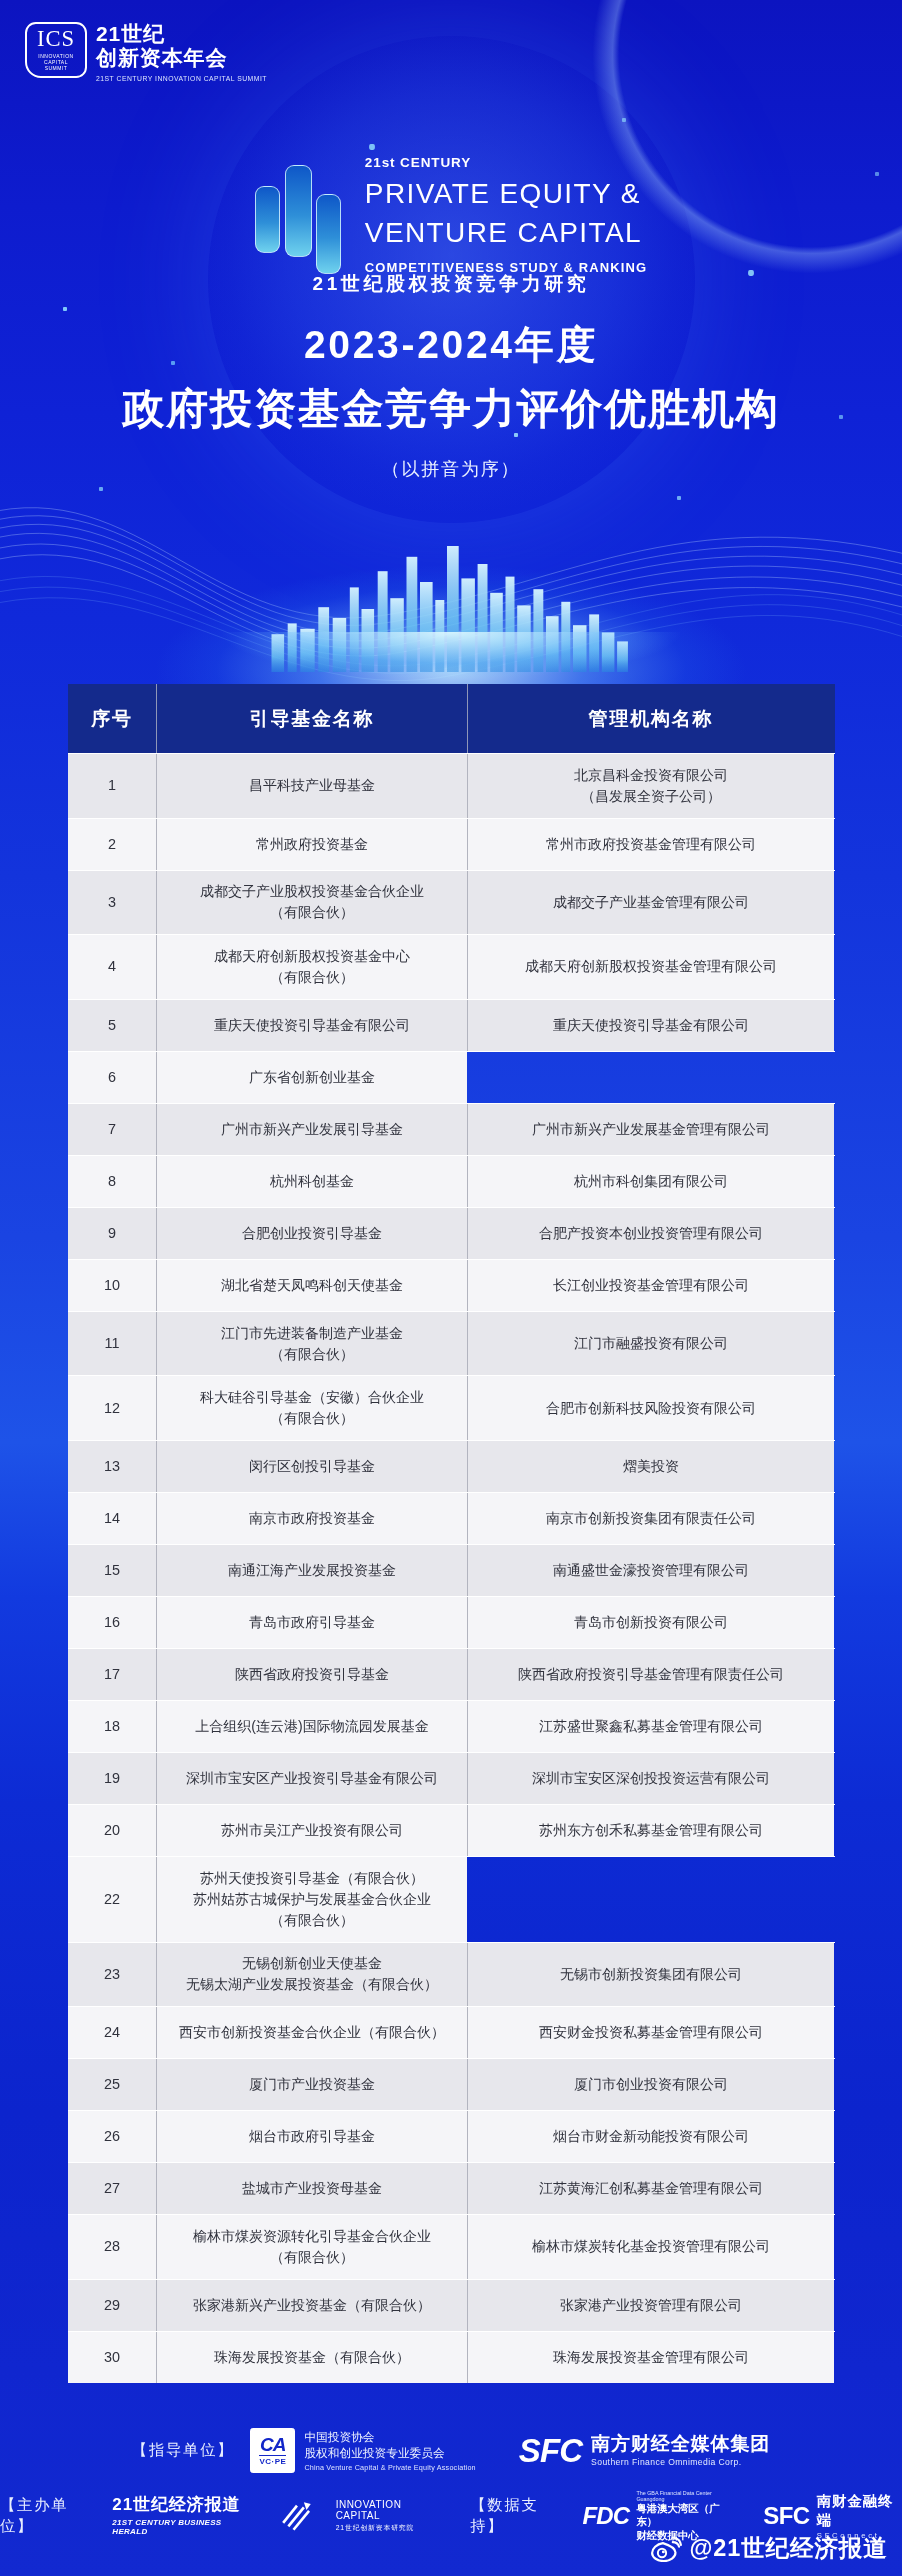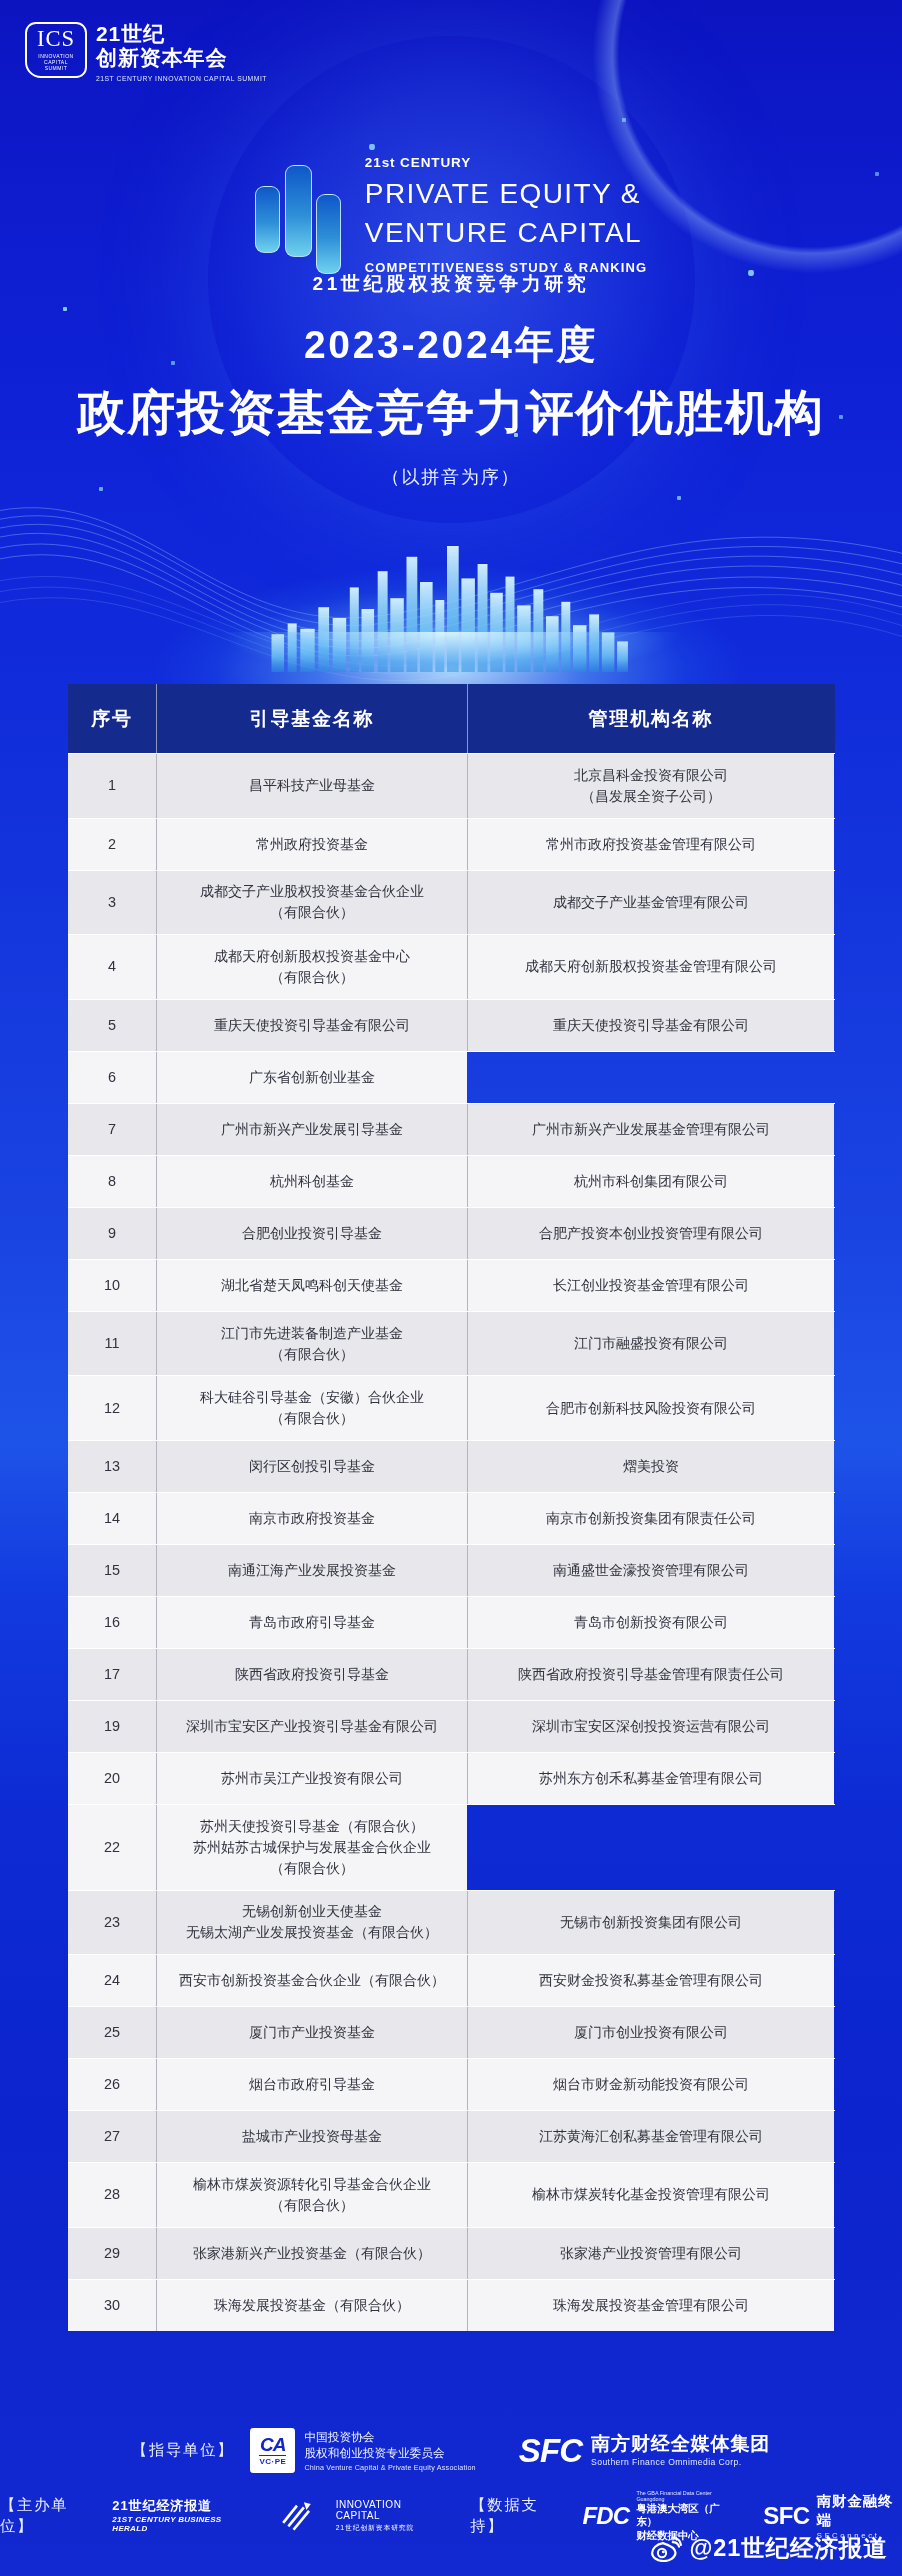--- a/index.html
+++ b/index.html
@@ -30,21 +30,21 @@
     background:radial-gradient(ellipse 307px 63px at 50% 0%, rgba(225,250,255,.9), rgba(110,190,255,.3) 50%, transparent 75%);
   }
   .particles{position:absolute;left:63px;top:307px;width:3.6px;height:3.6px;background:rgba(140,220,255,.9);border-radius:0.9px;
     box-shadow:307px -162px 0 0.9px rgba(150,230,255,.8), 559px -189px 0 rgba(150,230,255,.6),
     108px 54px 0 rgba(120,210,255,.7), 686px -36px 0 0.9px rgba(160,235,255,.8),
     776px 108px 0 rgba(140,225,255,.6), 36px 180px 0 rgba(140,225,255,.7),
     451px 126px 0 rgba(170,240,255,.8), 226px 108px 0 rgba(120,200,255,.5),
     614px 189px 0 rgba(150,230,255,.7), 812px -135px 0 rgba(150,230,255,.55);}
   .title-wrap{position:absolute;left:0;top:318px;width:902px;text-align:center;}
   .title-year{font-size:39px;font-weight:bold;letter-spacing:2.7px;}
-  .title-main{font-size:48px;font-weight:bold;letter-spacing:1.8px;margin-top:9px;}
+  .title-main{font-size:42px;font-weight:bold;letter-spacing:1.8px;margin-top:9px;}
   .title-note{font-size:18px;margin-top:20px;letter-spacing:1.8px;color:#eaf1ff;}
 
   
   .brand{position:absolute;left:25px;top:21.7px;display:flex;align-items:flex-start;gap:9px;}
   .ics-box{width:58px;height:52px;border:2.3px solid #fff;border-radius:10.8px 10.8px 10.8px 16px;
     display:flex;flex-direction:column;align-items:center;justify-content:center;}
   .ics-acronym{font-family:"Liberation Serif",serif;font-size:22.6px;letter-spacing:0.9px;line-height:1;}
   .ics-sub{font-size:5px;letter-spacing:0.5px;text-align:center;line-height:1.25;margin-top:2.7px;white-space:pre-line;}
   .brand-text{display:flex;flex-direction:column;}
   .brand-cn{font-size:21px;font-weight:bold;line-height:1.18;letter-spacing:0.9px;}
@@ -92,21 +92,21 @@
   .ca-box{width:43px;height:43px;border:1.8px solid #fff;border-radius:2.7px;background:#fff;color:#1226c8;
     display:flex;flex-direction:column;align-items:center;justify-content:center;}
   .ca-top{font-size:19px;font-weight:bold;font-style:italic;line-height:1;letter-spacing:-0.9px;}
   .ca-bottom{font-size:8px;font-weight:bold;border-top:1.4px solid #1226c8;margin-top:1.8px;padding-top:0.9px;letter-spacing:0.5px;}
   .logo-text{display:flex;flex-direction:column;justify-content:center;}
   .lt-cn{font-size:11.7px;line-height:1.35;color:#f0f4ff;}
   .lt-en{font-size:7.2px;color:#dfe6ff;margin-top:1.8px;letter-spacing:0.2px;}
   .sfc-mark{font-size:33px;font-weight:bold;font-style:italic;letter-spacing:-0.9px;line-height:1;}
   .sfc-cn{font-size:19px;font-weight:bold;letter-spacing:0.9px;line-height:1.1;}
   .sfc-en{font-size:8.6px;color:#e4ebff;margin-top:1.8px;letter-spacing:0.4px;}
-  .herald-cn{font-size:13px;font-weight:bold;letter-spacing:0.9px;line-height:1.1;}
+  .herald-cn{font-size:17px;font-weight:bold;letter-spacing:0.9px;line-height:1.1;}
   .herald-en{font-size:8px;font-style:italic;font-weight:bold;margin-top:2.7px;letter-spacing:0.3px;}
   .ic-logo{display:flex;align-items:center;gap:20px;}
   .ic-text-en{font-size:10px;letter-spacing:0.5px;}
   .ic-text-cn{font-size:6.8px;margin-top:1.8px;letter-spacing:0.9px;}
   .fdc-mark{font-size:24px;font-weight:bold;font-style:italic;letter-spacing:-0.9px;line-height:1;}
   .fdc-tiny{font-size:5.4px;color:#dfe6ff;}
   .fdc-cn{font-size:10.4px;font-weight:bold;line-height:1.3;}
   .sfc2-mark{font-size:24px;font-weight:bold;letter-spacing:-0.5px;line-height:1;}
   .sfc2-cn{font-size:14.4px;font-weight:bold;letter-spacing:0.9px;}
   .sfc2-en{font-size:7.7px;letter-spacing:2.7px;margin-top:0.9px;color:#e4ebff;}
@@ -303,20 +303,25 @@
         <div class="tr even">
       <div class="td c-no">16</div>
       <div class="td c-fund">青岛市政府引导基金</div>
       <div class="td c-mgr">青岛市创新投资有限公司</div>
     </div>
         <div class="tr odd">
       <div class="td c-no">17</div>
       <div class="td c-fund">陕西省政府投资引导基金</div>
       <div class="td c-mgr">陕西省政府投资引导基金管理有限责任公司</div>
     </div>
+        <div class="tr even">
+      <div class="td c-no">18</div>
+      <div class="td c-fund">上合组织(连云港)国际物流园发展基金</div>
+      <div class="td c-mgr">江苏盛世聚鑫私募基金管理有限公司</div>
+    </div>
         <div class="tr odd">
       <div class="td c-no">19</div>
       <div class="td c-fund">深圳市宝安区产业投资引导基金有限公司</div>
       <div class="td c-mgr">深圳市宝安区深创投投资运营有限公司</div>
     </div>
         <div class="tr even">
       <div class="td c-no">20</div>
       <div class="td c-fund">苏州市吴江产业投资有限公司</div>
       <div class="td c-mgr">苏州东方创禾私募基金管理有限公司</div>
     </div>

